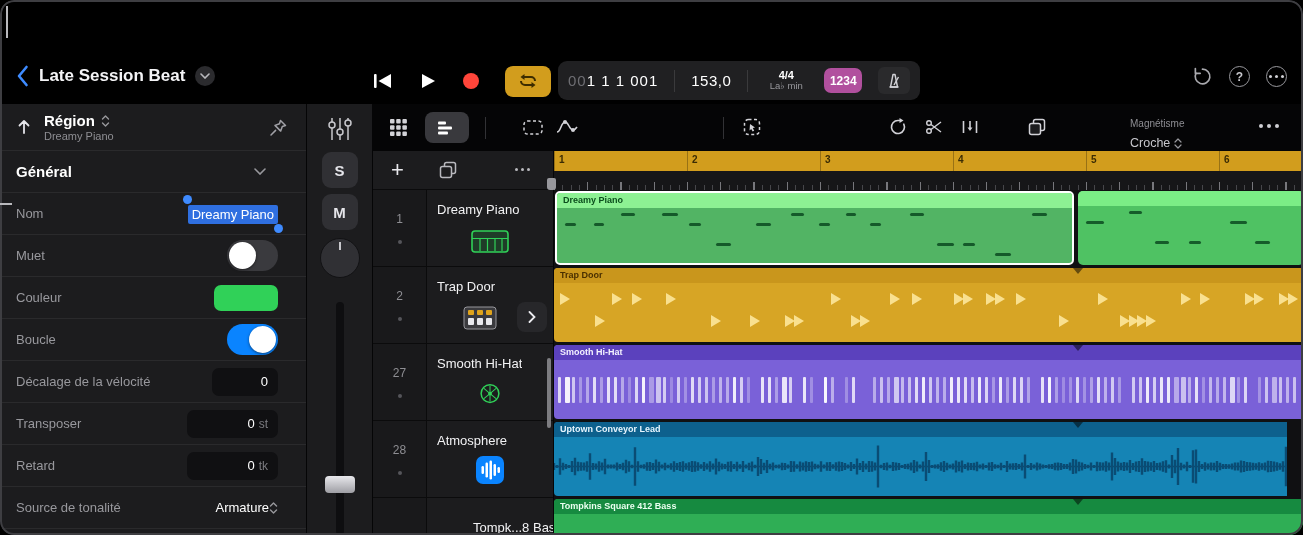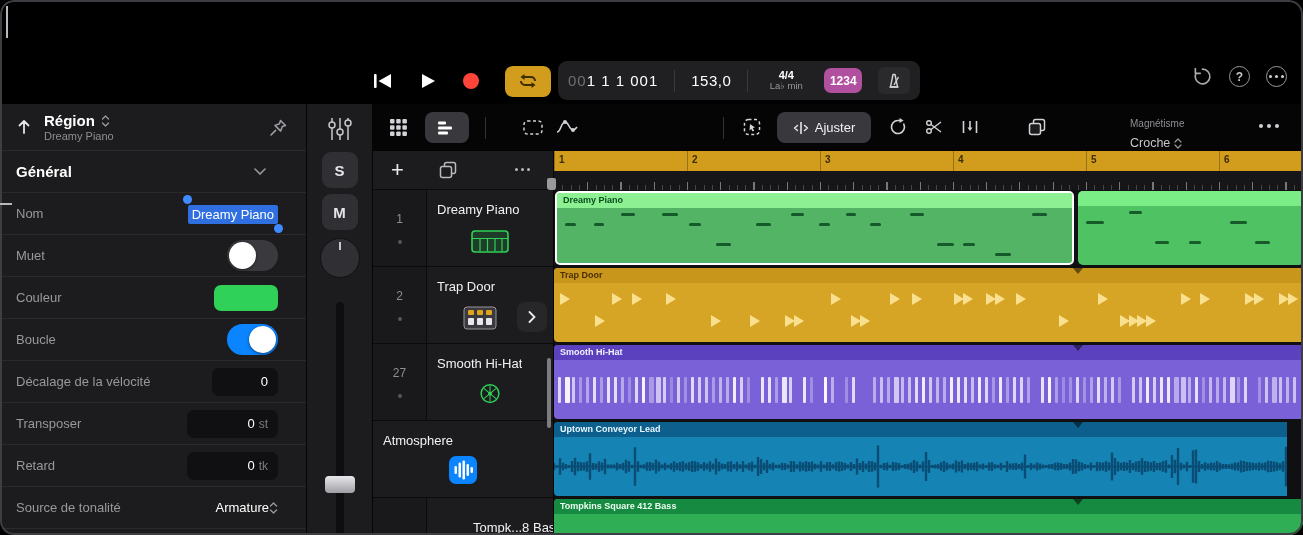--- a/index.html
+++ b/index.html
@@ -107,20 +107,33 @@
   .scrollind{position:absolute;left:547px;top:358px;width:4px;height:70px;border-radius:2px;background:#8e8e93;opacity:.85;z-index:6;}
   .playhead{position:absolute;left:547px;top:178px;width:9px;height:12px;background:#98989d;border-radius:2px 2px 3px 3px;z-index:6;}
   .frame{position:absolute;left:0;top:0;right:0;bottom:0;border:2px solid #3e3e42;border-radius:14px;pointer-events:none;z-index:40;}
 </style>
 </head>
 <body>
 
 <div class="app">
 
   <div class="topbar">
+    <div class="abs" style="left:16px;top:65px;display:flex;align-items:center;gap:10px;">
+      <span style="display:flex;">
+        <svg width="13" height="22" viewBox="0 0 13 22">
+            <path d="M10.5 2L3 11l7.5 9" fill="none" stroke="#3e8bff" stroke-width="2.6" stroke-linecap="round" stroke-linejoin="round"></path>
+          </svg>
+      </span>
+      <span class="title">Late Session Beat</span>
+      <span class="titlechev">
+        <svg width="10" height="6">
+            <path d="M1 1l4 4 4-4" fill="none" stroke="#b9b9bd" stroke-width="1.6" stroke-linecap="round"></path>
+          </svg>
+      </span>
+    </div>
 
     <div class="transport">
       <span style="display:flex;">
         <svg width="22" height="18" viewBox="0 0 22 18">
             <rect x="2" y="2" width="2.6" height="14" rx="1" fill="#fff"></rect>
             <path d="M19 2L6.5 9 19 16z" fill="#fff"></path>
           </svg>
       </span>
       <span style="display:flex;">
         <svg width="17" height="18" viewBox="0 0 17 18">
@@ -322,27 +335,20 @@
           <circle cx="9" cy="3" r="2" fill="#d2d2d7"></circle>
           <circle cx="17" cy="11" r="2" fill="#d2d2d7"></circle>
         </svg>
     </span>
     <span class="tdiv" style="left:350px;"></span>
     <span class="tbi" style="left:370px;top:14px;">
       <svg width="18" height="18">
           <rect x="1.5" y="1.5" width="15" height="15" rx="4" fill="none" stroke="#d2d2d7" stroke-width="1.5" stroke-dasharray="3 2.5"></rect>
           <path d="M7 6l5 3.5-2.2.6 1.4 2.6-1.6.9-1.4-2.7-1.7 1.6z" fill="#d2d2d7"></path>
         </svg>
-    </span>
-    <span class="tbi pill" style="left:404px;top:8px;width:94px;height:31px;gap:6px;">
-      <svg width="16" height="16" viewBox="0 0 16 16">
-          <path d="M8 2v12" stroke="#e5e5ea" stroke-width="1.6"></path>
-          <path d="M4.5 5.5L1.5 8l3 2.5M11.5 5.5l3 2.5-3 2.5" fill="none" stroke="#e5e5ea" stroke-width="1.5" stroke-linecap="round" stroke-linejoin="round"></path>
-        </svg>
-      <span style="font-size:13px;color:#f2f2f4;">Ajuster</span>
     </span>
     <span class="tbi" style="left:516px;top:14px;">
       <svg width="18" height="18" viewBox="0 0 18 18">
           <path d="M14.8 6.2A6.5 6.5 0 1 1 9 2.5h2" fill="none" stroke="#d2d2d7" stroke-width="1.6" stroke-linecap="round"></path>
           <path d="M10.5 0l4 2.5-4 2.5z" fill="#d2d2d7"></path>
         </svg>
     </span>
     <span class="tbi" style="left:552px;top:15px;">
       <svg width="18" height="16">
           <circle cx="4" cy="4" r="2.3" fill="none" stroke="#d2d2d7" stroke-width="1.4"></circle>
@@ -452,20 +458,24 @@
           <svg width="28" height="25" viewBox="0 0 30 26">
               <circle cx="15" cy="12" r="9.5" fill="none" stroke="#30d158" stroke-width="1.6"></circle>
               <circle cx="15" cy="12" r="2" fill="#30d158"></circle>
               <path d="M15 12V3.5M15 12l6.5-5.5M15 12l6.5 5.5M15 12v8.5M15 12L8.5 17.5M15 12L8.5 6.5" stroke="#30d158" stroke-width="1.1"></path>
             </svg>
         </span>
       </div>
     </div>
 
     <div class="trow">
+      <div class="tnum">
+          <b>28</b>
+          <i></i>
+        </div>
       <div class="tbody">
         <span class="tname">Atmosphere</span>
         <span class="ticon">
           <svg width="28" height="28">
               <rect width="28" height="28" rx="7" fill="#0a84ff"></rect>
               <g fill="#fff">
                 <rect x="5.5" y="10" width="2.5" height="8" rx="1.2"></rect>
                 <rect x="9.5" y="6.5" width="2.5" height="15" rx="1.2"></rect>
                 <rect x="13.5" y="4.5" width="2.5" height="19" rx="1.2"></rect>
                 <rect x="17.5" y="8" width="2.5" height="12" rx="1.2"></rect>

